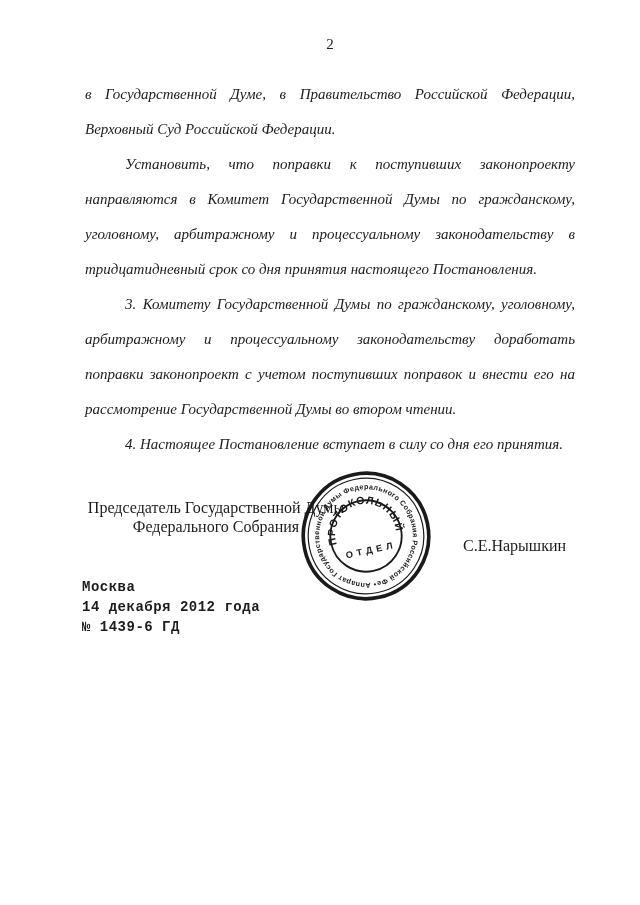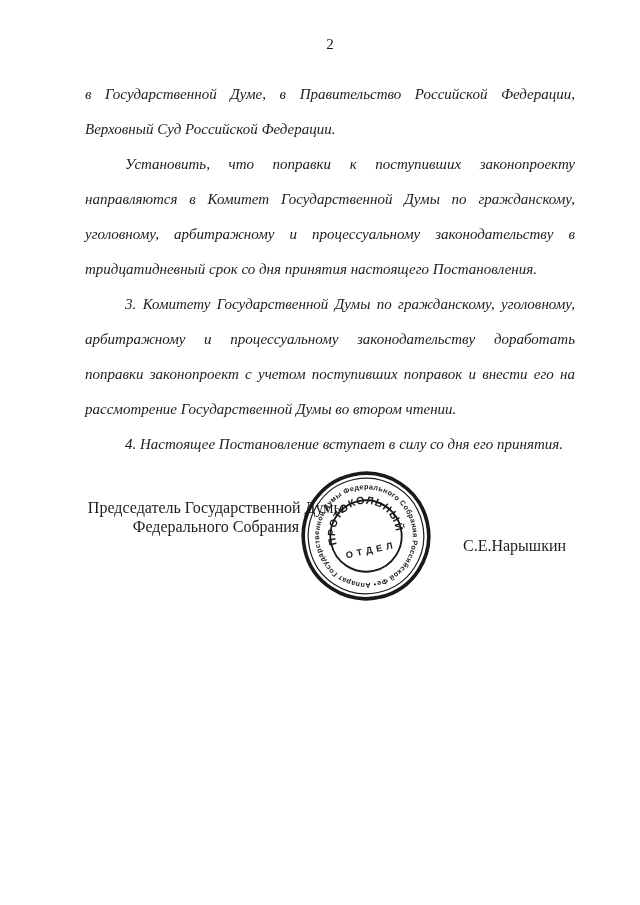--- a/index.html
+++ b/index.html
@@ -110,14 +110,19 @@
       <text font-size="11" letter-spacing="0.5">
         <textPath href="#ringPath" startOffset="0">• Аппарат Государственной Думы Федерального Собрания Российской Федерации</textPath>
       </text>
       <text font-size="16" letter-spacing="1.5" text-anchor="middle">
         <textPath href="#arcPath" startOffset="50%">ПРОТОКОЛЬНЫЙ</textPath>
       </text>
       <text x="103" y="127" font-size="14" letter-spacing="6" text-anchor="middle">ОТДЕЛ</text>
     </g>
   </svg>
 
+  <div class="issue-block">
+    <div>Москва</div>
+    <div>14 декабря 2012 года</div>
+    <div>№ 1439-6 ГД</div>
+  </div>
 
 </div>
 
 </body></html>

